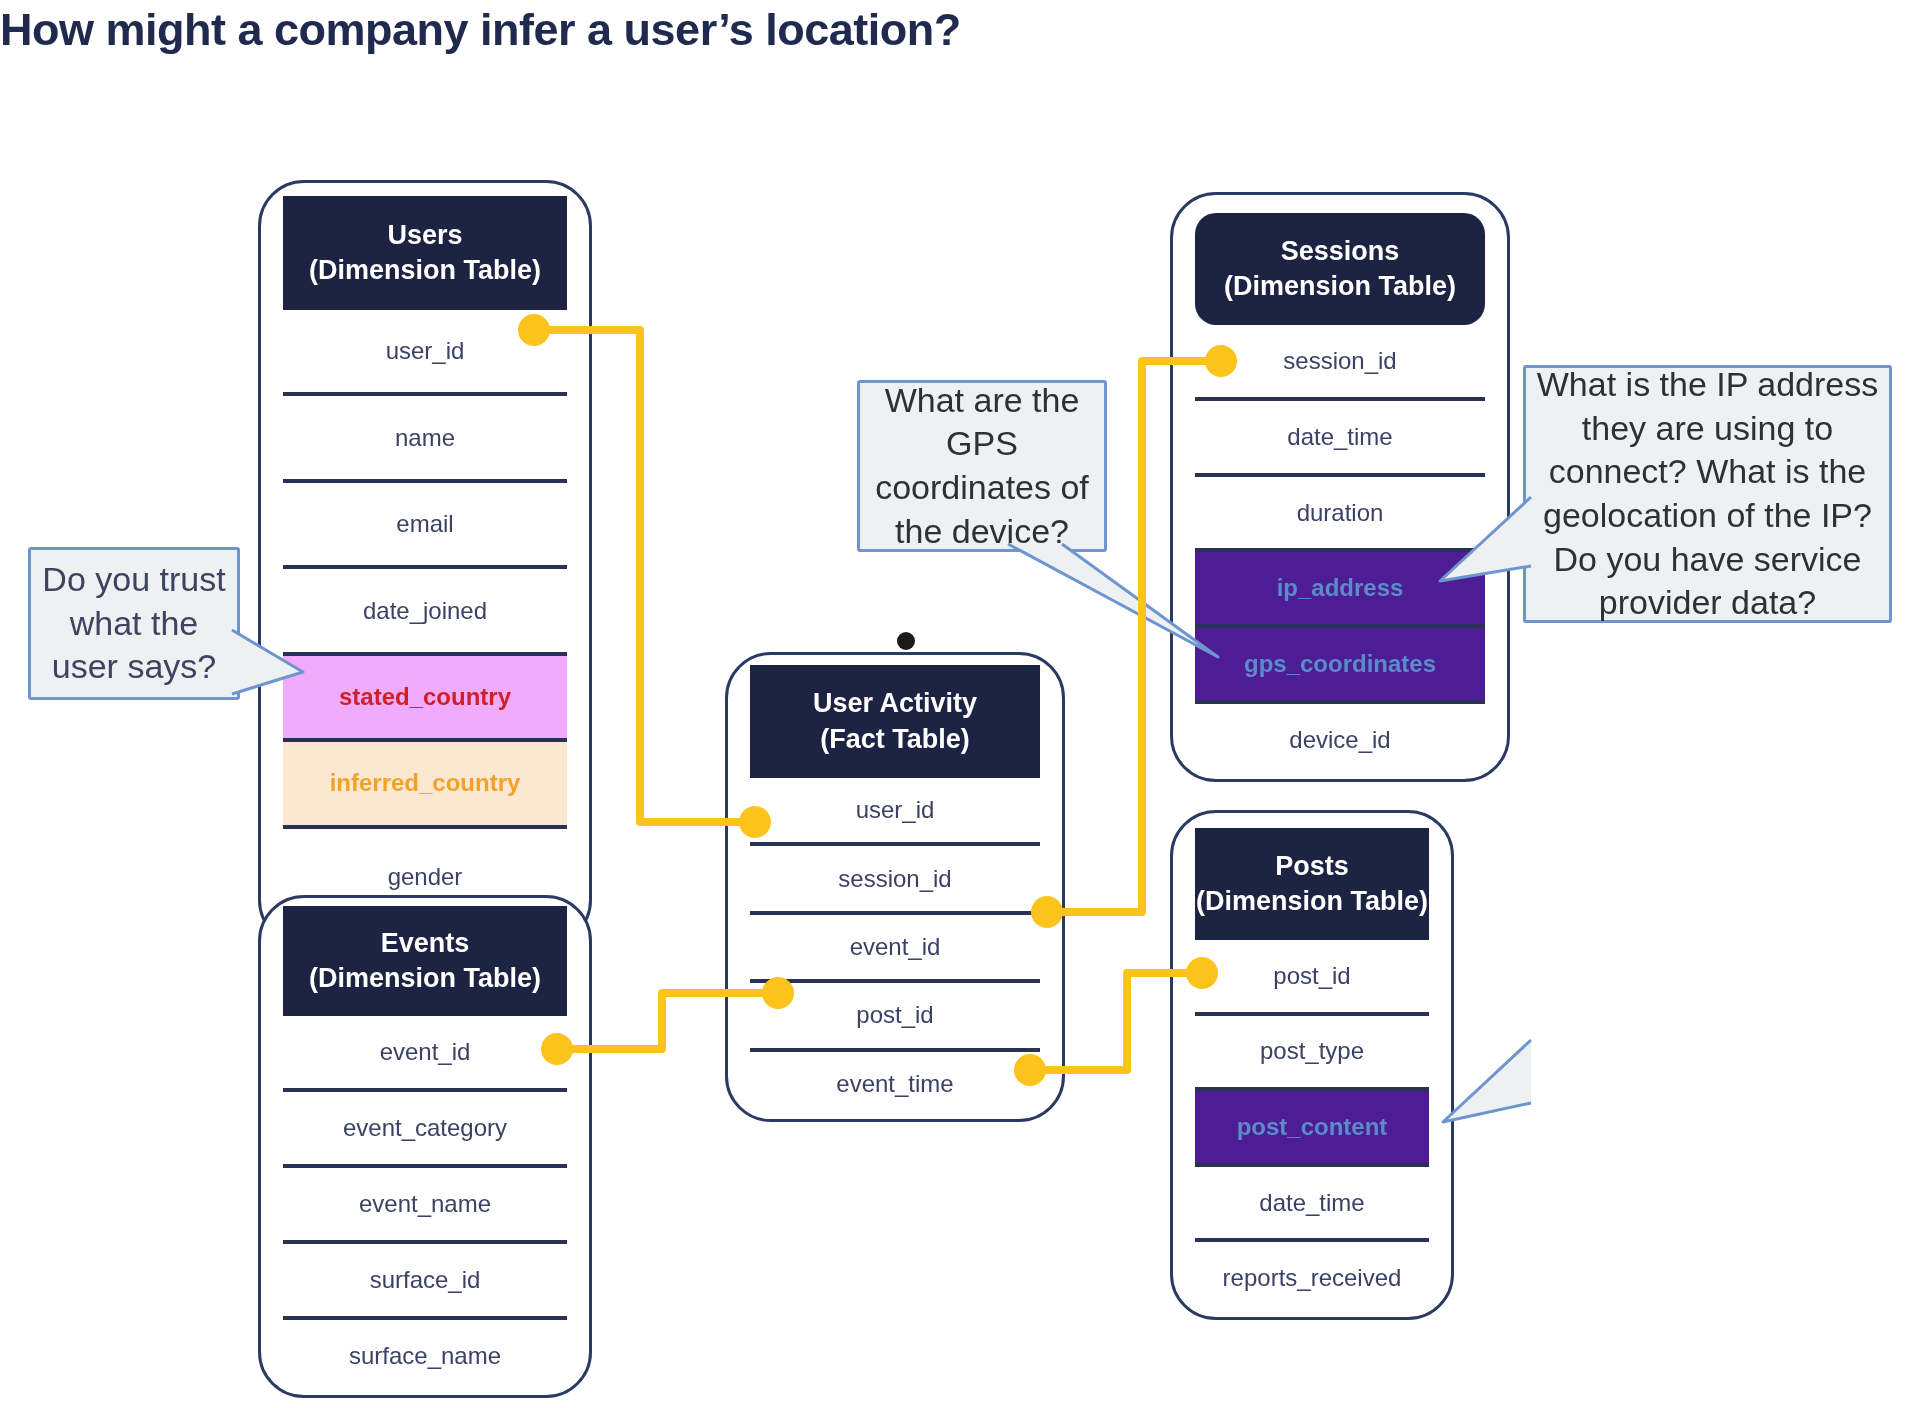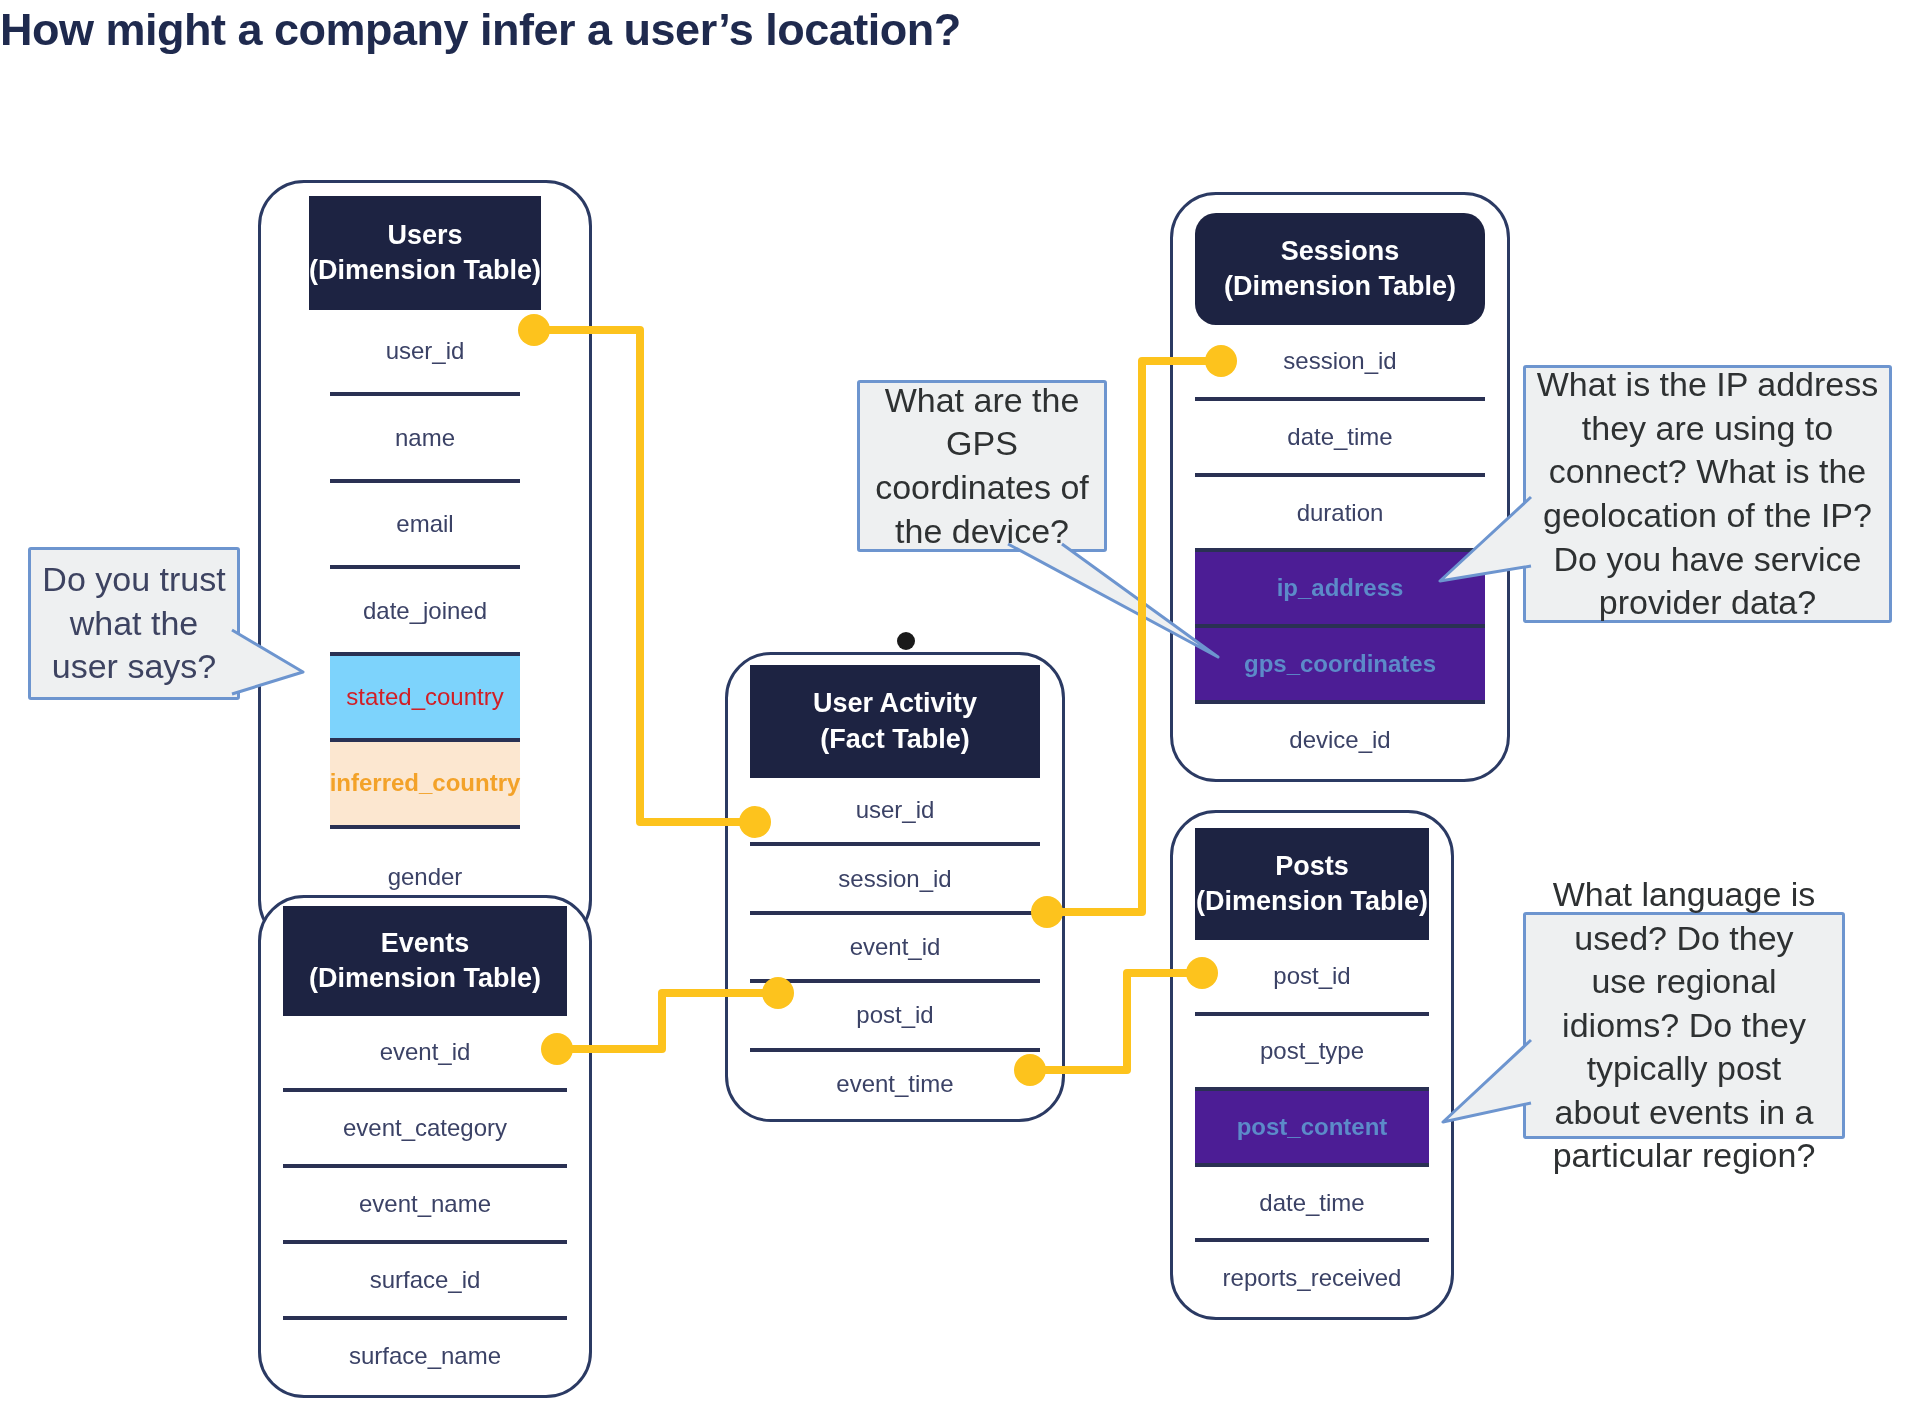--- a/index.html
+++ b/index.html
@@ -21,26 +21,26 @@
     flex:0 0 auto; background:#1d2342; color:#ffffff; text-align:center;
     display:flex; flex-direction:column; justify-content:center;
     font-weight:bold; font-size:27px; line-height:1.3;
   }
   .rows { flex:1 1 auto; display:flex; flex-direction:column; }
   .row {
     flex:1; display:flex; flex-direction:column; align-items:center; justify-content:center;
     font-size:24px; color:#3b4266; text-align:center;
   }
   .row + .row { border-top:4px solid #2a3153; }
-  .hl-red    { background:#7dd3fc; color:#d11f26; font-weight:normal; }
+  .hl-red    { background:#f0abfc; color:#d11f26; font-weight:bold; }
   .hl-orange { background:#fce7d0; color:#f3a229; font-weight:bold; }
   .hl-blue   { background:#4c1d95; color:#5c8bc9; font-weight:bold; }
   .dots { font-size:26px; font-weight:bold; letter-spacing:4px; line-height:0.5; margin-top:2px; color:#3b4266; }
 
-  #users    { left:258px;  top:180px; width:334px; height:766px;align-items:center; }
+  #users    { left:258px;  top:180px; width:334px; height:766px; }
   #users .thead    { margin-top:13px; height:114px; }
   #users .row-gender { flex:1.35; }
   #events   { left:258px;  top:895px; width:334px; height:503px; }
   #events .thead   { margin-top:8px;  height:110px; }
   #activity { left:725px;  top:652px; width:340px; height:470px; }
   #activity .thead { margin-top:10px; height:113px; }
   #sessions { left:1170px; top:192px; width:340px; height:590px; }
   #sessions .thead { margin-top:18px; height:112px;border-radius:21px; }
   #posts    { left:1170px; top:810px; width:284px; height:510px; }
   #posts .thead    { margin-top:15px; height:112px; }
@@ -199,23 +199,20 @@
   </div>
 
   <div class="bubble" id="bubble-trust">
     <span>Do you trust what the user says?</span>
   </div>
   <div class="bubble" id="bubble-gps">
     <span>What are the GPS coordinates of the device?</span>
   </div>
   <div class="bubble" id="bubble-ip">
     <span>What is the IP address they are using to connect? What is the geolocation of the IP? Do you have service provider data?</span>
-  </div>
-  <div class="bubble" id="bubble-language">
-    <span>What language is used? Do they use regional idioms? Do they typically post about events in a particular region?</span>
   </div>
 
   <svg class="overlay" id="tails-layer" viewBox="0 0 1915 1408">
     <path d="M 232,630 L 303,672 L 232,694" fill="#eef0f1" stroke="#6d95cf" stroke-width="3" stroke-linejoin="round"></path>
     <path d="M 1008,544 L 1218,657 L 1062,544" fill="#eef0f1" stroke="#6d95cf" stroke-width="3" stroke-linejoin="round"></path>
     <path d="M 1531,497 L 1440,581 L 1531,566" fill="#eef0f1" stroke="#6d95cf" stroke-width="3" stroke-linejoin="round"></path>
     <path d="M 1531,1040 L 1443,1122 L 1531,1103" fill="#eef0f1" stroke="#6d95cf" stroke-width="3" stroke-linejoin="round"></path>
   </svg>
 
   <svg class="overlay" id="connectors-layer" viewBox="0 0 1915 1408">

